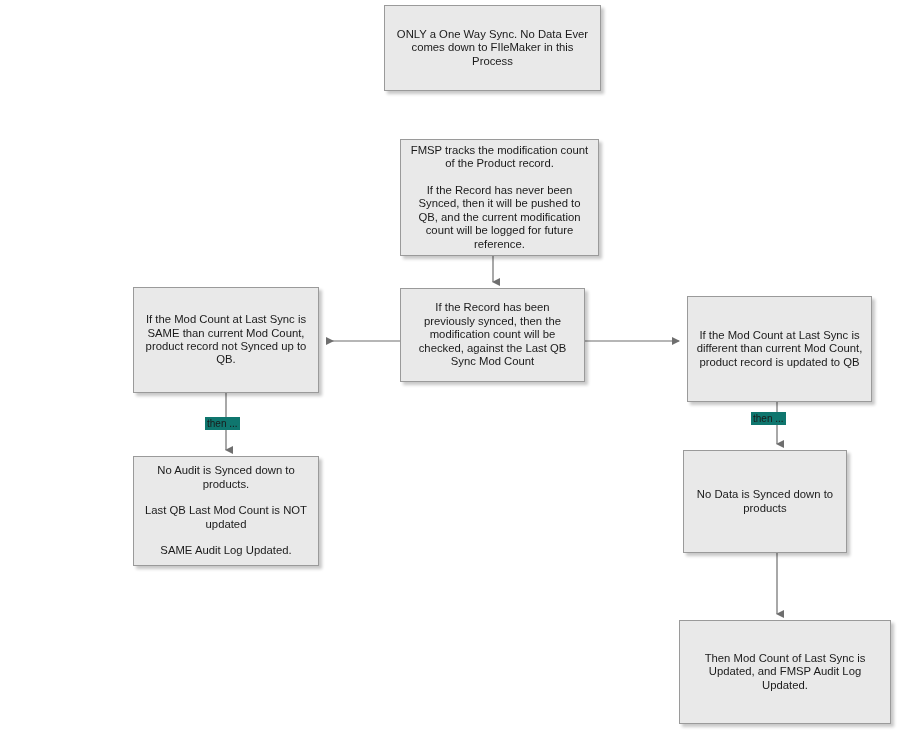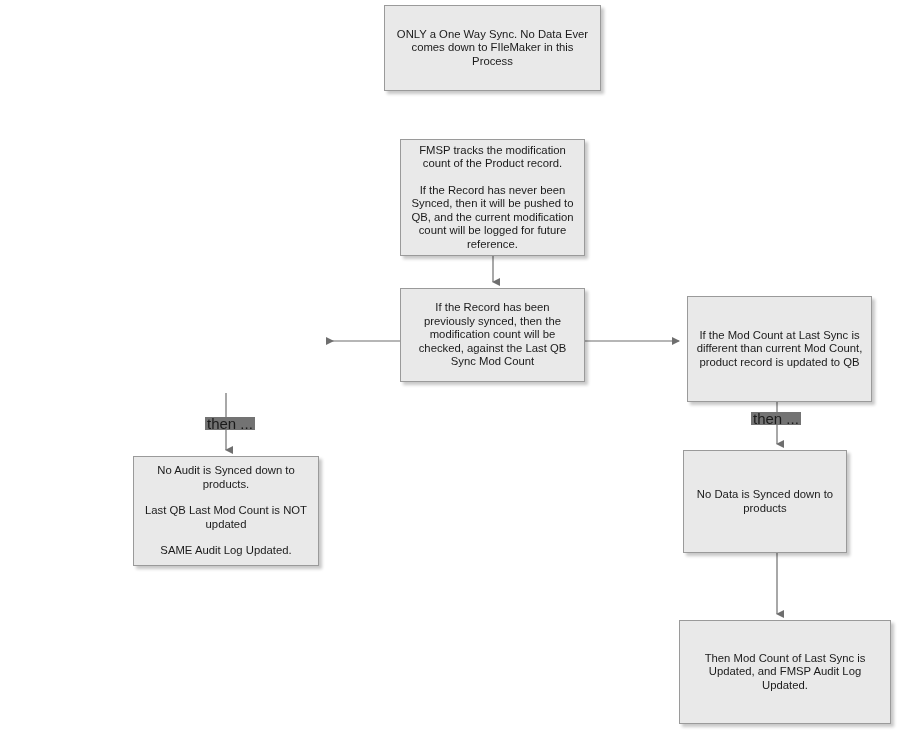--- a/index.html
+++ b/index.html
@@ -45,31 +45,31 @@
   .edge-layer {
     position: absolute;
     left: 0;
     top: 0;
     width: 901px;
     height: 733px;
     pointer-events: none;
   }
   .edge-label {
     position: absolute;
-    font-size: 15px;
+    font-size: 10px;
     line-height: 13px;
     color: #1a1a1a;
-    background: #737373;
+    background: #0f766e;
     padding: 0 2px;
     white-space: nowrap;
   }
 
   
   #n-oneway   { left: 345px; top: 5px;   width: 217px; height: 86px; }
-  #n-track    { left: 361px; top: 139px; width: 185px; height: 117px; }
+  #n-track    { left: 361px; top: 139px; width: 199px; height: 117px; }
   #n-prev     { left: 361px; top: 288px; width: 185px; height: 94px; }
   #n-same     { left: 94px;  top: 287px; width: 186px; height: 106px; }
   #n-diff     { left: 648px; top: 296px; width: 185px; height: 106px; }
   #n-nodata-l { left: 94px;  top: 456px; width: 186px; height: 110px; }
   #n-nodata-r { left: 644px; top: 450px; width: 164px; height: 103px; }
   #n-then-upd { left: 640px; top: 620px; width: 212px; height: 104px; }
 
   #lbl-then-left  { left: 166px; top: 417px; }
   #lbl-then-right { left: 712px; top: 412px; }
 </style>
@@ -122,20 +122,23 @@
 
   <div class="node" id="n-track">
     <p>FMSP tracks the modification count of the Product record.</p>
     <p>If the Record has never been Synced, then it will be pushed to QB, and the current modification count will be logged for future reference.</p>
   </div>
 
   <div class="node" id="n-prev">
     <p>If the Record has been previously synced, then the modification count will be checked, against the Last QB Sync Mod Count</p>
   </div>
 
+  <div class="node" id="n-same">
+    <p>If the Mod Count at Last Sync is SAME than current Mod Count, product record not Synced up to QB.</p>
+  </div>
 
   <div class="node" id="n-diff">
     <p>If the Mod Count at Last Sync is different than current Mod Count, product record is updated to QB</p>
   </div>
 
   <div class="node" id="n-nodata-l">
     <p>No Audit is Synced down to products.</p>
     <p>Last QB Last Mod Count is NOT updated</p>
     <p>SAME Audit Log Updated.</p>
   </div>

